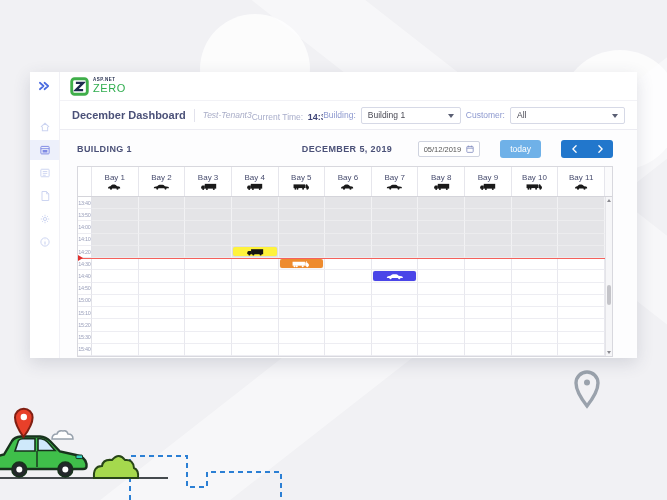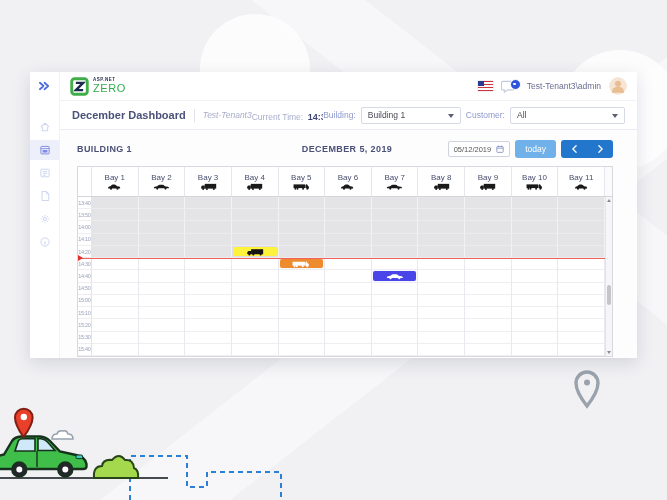--- a/index.html
+++ b/index.html
@@ -69,21 +69,21 @@
     font-size:8.5px;color:#4a4a55;cursor:pointer;box-sizing:border-box;}
   .sel-building{width:100px;}
   .sel-customer{width:115px;}
   .sel-arr{width:0;height:0;border:3px solid transparent;border-top:4px solid #5a5f73;margin-top:4px;margin-left:5px;}
 
   
   .content{flex:1;position:relative;background:#fdfdfe;}
   .toolbar{position:absolute;left:17px;right:24px;top:9px;height:20px;display:flex;align-items:center;}
   .b-title,.d-title{font-size:9px;font-weight:bold;color:#4b5178;letter-spacing:.4px;}
   .d-title{position:absolute;left:4px;right:0;text-align:center;}
-  .tb-right{margin-left:auto;display:flex;align-items:center;gap:5px;position:relative;z-index:1;text-align:center;}
+  .tb-right{margin-left:auto;display:flex;align-items:center;gap:20px;position:relative;z-index:1;text-align:center;}
   .date-box{height:16px;border:1px solid #cfd3df;border-radius:2px;background:#fff;
     display:flex;align-items:center;gap:5px;padding:0 5px;font-size:7.5px;color:#555;box-sizing:border-box;}
   .btn-today{height:18px;background:#6fb1e8;color:#fff;font-size:8.5px;border-radius:3px;
     padding:0 10px;display:flex;align-items:center;cursor:pointer;}
   .btn-nav{height:18px;background:#2277cc;border-radius:3px;display:flex;align-items:center;}
   .nbtn{width:26px;height:100%;display:flex;align-items:center;justify-content:center;color:#fff;cursor:pointer;}
 
   
   .table{position:absolute;left:17px;top:36px;width:536px;height:191px;
     border:1px solid #d8d8de;box-sizing:border-box;background:#fff;}
@@ -212,37 +212,20 @@
       <div class="logo">
         <svg width="19" height="19" viewBox="0 0 20 20">
           <rect x="1.8" y="1.8" width="16.4" height="16.4" rx="3" fill="#fff" stroke="#3fae49" stroke-width="3"></rect>
           <path d="M6.2 6.2 H13.8 L6.2 13.8 H13.8" fill="none" stroke="#1e2b4f" stroke-width="2.5"></path>
         </svg>
         <div class="logo-txt">
           <span class="brand-top">ASP.NET</span>
           <span class="brand-bottom">ZERO</span>
         </div>
       </div>
-      <div class="hdr-right">
-        <div class="flag"></div>
-        <div class="chat-wrap">
-          <svg width="15" height="13" viewBox="0 0 16 14">
-            <path d="M2 1.5h11a1.6 1.6 0 0 1 1.6 1.6V9a1.6 1.6 0 0 1-1.6 1.6H7L3.5 13.2v-2.6H2A1.6 1.6 0 0 1 .4 9V3.1A1.6 1.6 0 0 1 2 1.5z" fill="none" stroke="#c6cade" stroke-width="1.2"></path>
-          </svg>
-          <span class="chat-badge"></span>
-        </div>
-        <span class="user-name">Test-Tenant3\admin</span>
-        <div class="avatar">
-          <svg width="18" height="18" viewBox="0 0 20 20">
-            <circle cx="10" cy="10" r="10" fill="#f6e4d4"></circle>
-            <circle cx="10" cy="7.6" r="3.4" fill="#e9bd92"></circle>
-            <path d="M3 17.5a7 7 0 0 1 14 0z" fill="#e9bd92"></path>
-          </svg>
-        </div>
-      </div>
     </div>
 
     <div class="subhdr">
       <span class="page-title">December Dashboard</span>
       <span class="sep"></span>
       <span class="tenant">Test-Tenant3</span>
       <div class="sub-center">
         <span class="ct-label">Current Time:</span>
         <span class="ct-value">14:30:45, 05 December 2019</span>
       </div>

